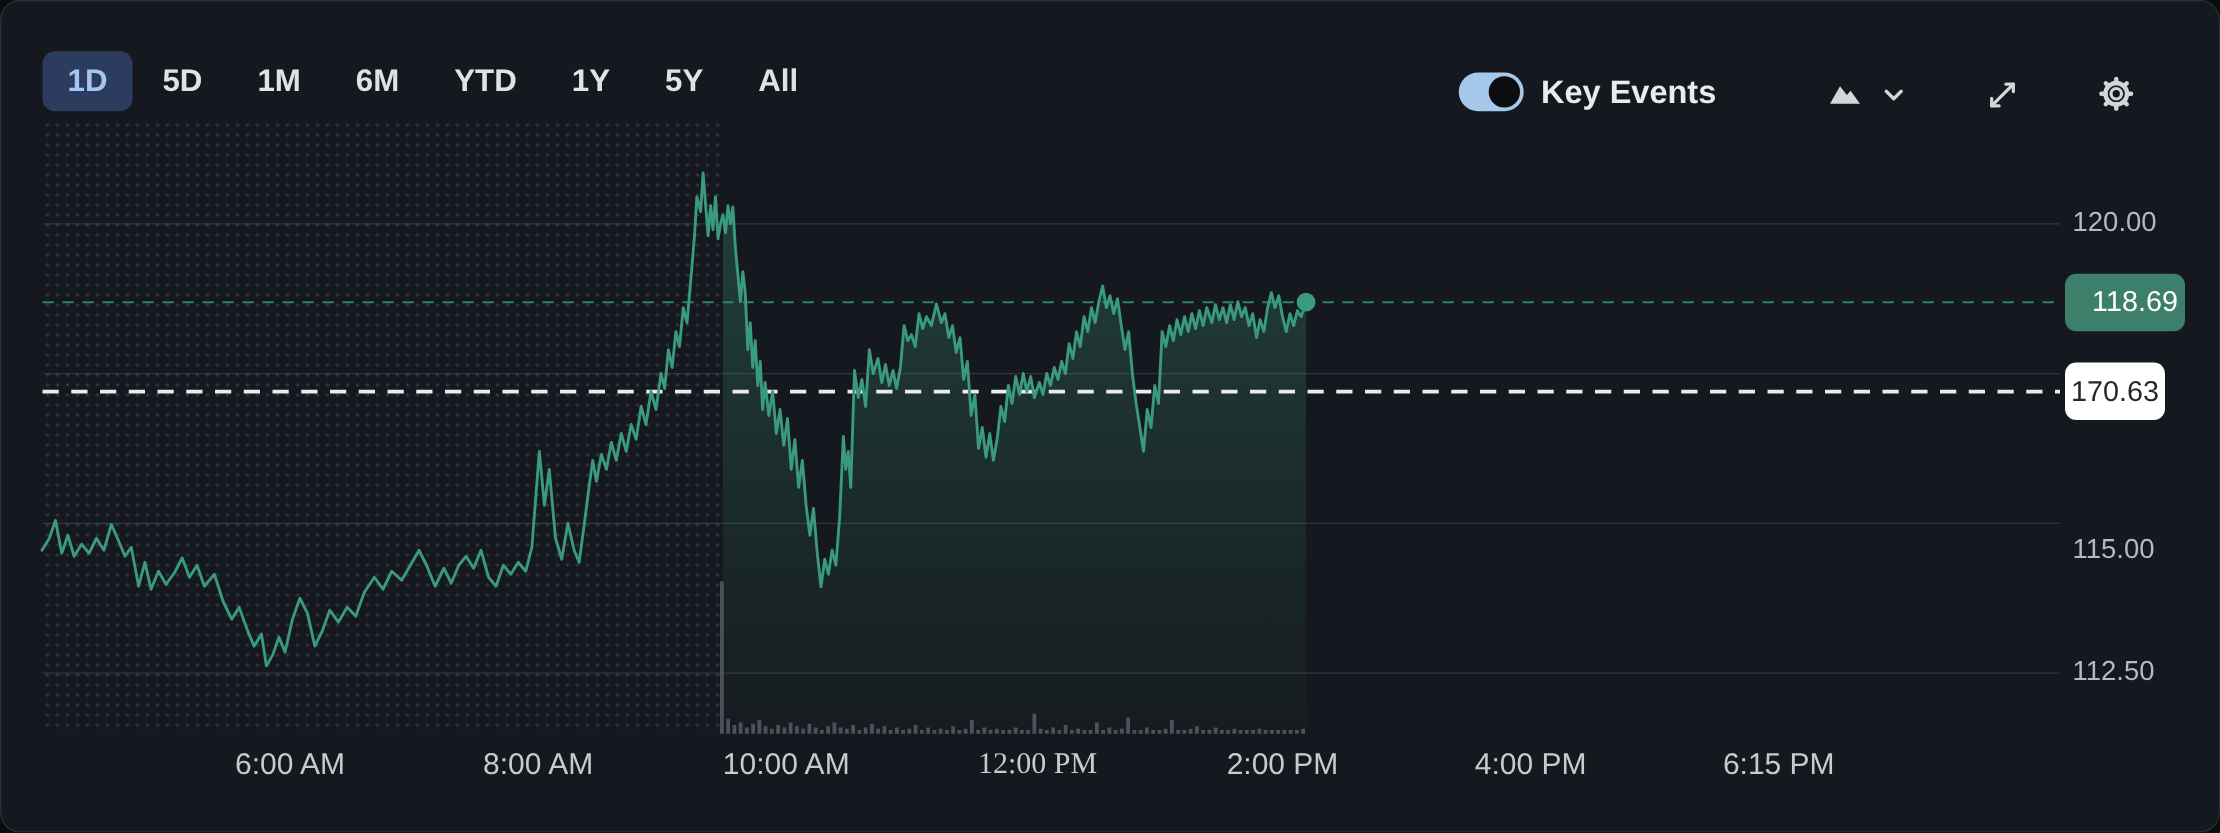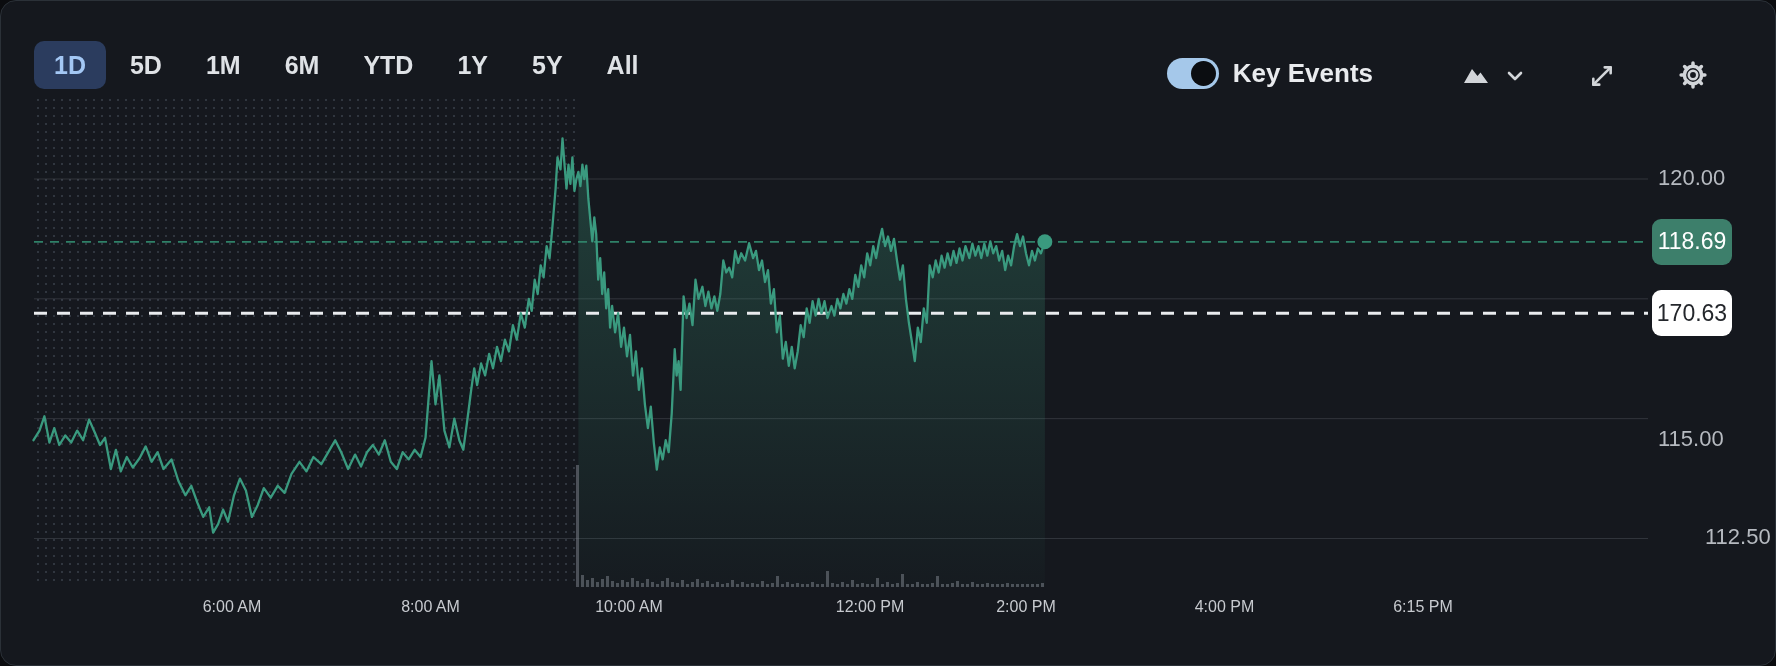--- a/index.html
+++ b/index.html
@@ -24,25 +24,25 @@
     background-image:radial-gradient(circle,#30363f 1.2px,transparent 1.35px);
     background-size:8px 8px;}
   svg.chart{position:absolute;left:0;top:0;z-index:2;}
   .grid{stroke:rgba(200,208,218,0.16);stroke-width:1;}
   .vol{fill:#7a8088;opacity:0.55;}
   .price-line{fill:none;stroke:#3a9a7f;stroke-width:2.3;stroke-linejoin:round;stroke-linecap:round;}
   .dash-current{stroke:#2f8168;stroke-width:1.7;stroke-dasharray:9 7;}
   .dash-prev{stroke:#e9ebee;stroke-width:3;stroke-dasharray:13 10;}
   .dot{fill:#3a9a7f;}
   
-  .xlab{position:absolute;top:597px;transform:translateX(-50%);font-size:16px;color:#c7cacf;white-space:nowrap;z-index:3;}
+  .xlab{position:absolute;top:597px;transform:translateX(-50%);font-size:24px;color:#c7cacf;white-space:nowrap;z-index:3;}
   .ylab{position:absolute;left:1657px;font-size:22px;color:#b6bac0;z-index:3;}
   .badge{position:absolute;left:1651px;width:80px;height:46px;border-radius:9px;display:flex;
     align-items:center;justify-content:center;font-size:23px;font-weight:500;z-index:4;}
-  .badge.green{background:#3d7f6b;color:#ffffff;}
+  .badge.green{background:#3d7f6b;color:#ffffff;padding-left:16px;}
   .badge.white{background:#ffffff;color:#24272c;}
   .ictint{stroke:#d2d5d9;}
 </style>
 </head>
 <body>
 
 <div class="widget">
 
   <div class="toolbar">
       <button class="tab active">1D</button>
@@ -202,29 +202,29 @@
       <line x1="33" x2="1647" y1="312.20399999999984" y2="312.20399999999984" class="dash-prev"></line>
       <line x1="33" x2="1647" y1="240.7883000000001" y2="240.7883000000001" class="dash-current"></line>
       <path d="M32.5 439.2L38.5 429.6L43.4 415.3L48.4 441.6L53.3 427.2L58.3 444.0L64.3 434.4L70.2 441.6L76.2 429.6L82.1 439.2L88.1 418.6L94.0 432.0L99.0 444.0L104.0 436.8L109.9 468.0L114.9 448.8L119.8 470.4L125.8 456.0L131.8 466.5L138.7 457.0L144.7 445.4L150.6 460.8L156.6 451.2L162.5 468.0L170.5 458.4L177.4 480.0L184.4 494.3L190.3 484.8L196.3 501.5L202.2 515.9L208.2 506.3L212.1 531.7L217.1 523.1L222.1 508.7L227.0 520.7L233.0 494.3L238.9 477.6L244.9 489.5L250.9 515.9L256.8 503.9L262.8 487.1L269.7 496.7L276.7 484.8L283.6 491.9L290.5 472.8L298.5 460.8L305.4 470.4L312.4 456.0L320.3 463.2L327.3 451.2L334.2 439.2L340.2 451.2L347.1 468.0L354.1 453.6L360.0 465.6L366.0 451.2L371.9 444.0L377.9 453.6L383.8 439.2L389.8 460.8L395.8 468.0L401.7 451.2L407.7 458.4L413.6 448.8L419.6 456.0L424.5 436.8L430.5 360.1L434.5 403.3L438.4 374.5L443.4 429.6L448.4 446.4L453.3 417.6L458.3 439.2L462.3 448.8L466.2 420.0L470.2 388.9L473.2 367.3L476.1 384.1L480.1 362.5L484.1 374.5L488.1 352.9L492.0 367.3L496.0 345.8L500.0 360.1L503.9 338.6L507.9 350.5L511.9 324.2L515.8 338.6L519.8 312.2L523.8 326.6L527.8 297.8L530.7 309.8L533.7 278.7L536.7 293.0L539.7 264.3L542.6 276.3L545.6 245.1L548.6 257.1L551.6 223.5L554.6 187.6L556.5 156.4L559.5 168.4L561.5 137.3L563.5 163.6L565.5 187.6L567.5 163.6L569.4 182.8L571.4 156.4L573.4 190.0L575.4 178.0L577.4 170.8L579.4 185.2L581.4 163.6L583.3 178.0L585.3 164.6L587.3 197.2L589.3 218.7L591.3 240.3L593.3 216.3L595.2 233.1L597.2 278.7L599.2 257.1L601.2 293.0L603.2 271.5L605.2 307.4L607.2 288.2L609.1 326.6L611.1 305.0L614.1 331.4L617.1 312.2L620.1 345.8L623.0 326.6L626.0 355.3L629.0 333.8L632.0 374.5L634.9 350.5L637.9 388.9L640.9 367.3L643.9 403.3L646.9 427.2L649.8 405.7L652.8 441.6L655.8 468.5L658.8 446.4L661.7 458.4L664.7 439.2L667.7 451.2L670.7 412.9L673.7 348.2L675.6 374.5L677.6 360.1L679.6 388.9L682.6 295.4L685.6 317.0L688.5 302.6L691.5 324.2L694.5 278.7L697.5 297.8L701.4 285.8L704.4 305.0L707.4 290.6L710.4 307.4L713.4 295.4L716.3 309.8L719.3 293.0L722.3 259.5L725.3 271.5L728.2 266.7L731.2 276.3L734.2 249.9L737.2 261.9L740.2 252.3L744.1 259.5L748.1 242.2L752.1 257.1L755.0 249.9L758.0 269.1L761.0 259.5L764.0 281.0L767.0 269.1L769.9 302.6L772.9 288.2L775.9 331.4L778.9 314.6L781.8 357.7L784.8 341.0L787.8 364.9L790.8 345.8L793.7 367.3L796.7 350.5L799.7 324.2L802.7 336.2L805.7 307.4L808.6 321.8L811.6 300.2L814.6 314.6L817.6 297.8L820.5 312.2L823.5 300.2L826.5 317.0L830.5 305.0L833.4 314.6L836.4 297.8L839.4 307.4L842.4 293.0L845.4 302.6L848.3 288.2L851.3 297.8L854.3 273.9L857.3 285.8L860.2 264.3L863.2 276.3L866.2 252.3L869.2 264.3L872.2 245.1L875.1 257.1L878.1 240.3L881.1 227.8L884.1 245.1L887.0 235.5L890.0 249.9L893.0 237.9L896.0 259.5L899.0 278.7L901.9 264.3L904.9 297.8L907.9 321.8L910.9 341.0L913.8 360.1L916.8 326.6L919.8 341.0L922.8 307.4L925.8 321.8L928.7 264.3L931.7 276.3L934.7 259.5L937.7 271.5L940.6 254.7L943.6 266.7L946.6 252.3L949.6 264.3L952.5 249.9L955.5 261.9L958.5 247.5L961.5 259.5L964.5 245.1L968.4 257.1L971.4 242.7L974.4 254.7L977.4 245.1L980.3 257.1L983.3 242.7L986.3 254.7L989.3 240.3L992.2 252.3L995.2 245.1L998.2 259.5L1001.2 249.9L1004.2 269.1L1007.1 254.7L1010.1 264.3L1013.1 245.1L1016.1 233.1L1019.0 245.1L1022.0 235.5L1025.0 252.3L1028.0 264.3L1031.0 249.9L1033.9 259.5L1036.9 247.5L1039.9 252.3L1043.9 240.8" class="price-line"></path>
       <circle cx="1043.8575" cy="240.7883000000001" r="7.5" class="dot"></circle>
     </svg>
 
   <div id="x-axis">
       <span class="xlab" style="left: 231px;">6:00 AM</span>
       <span class="xlab" style="left: 429.5px;">8:00 AM</span>
       <span class="xlab" style="left: 628px;">10:00 AM</span>
-      <span class="xlab" style="left: 869px;">12:00 PM</span>
+      <span class="xlab" style="left: 829px; font-family: Liberation Serif, serif;">12:00 PM</span>
       <span class="xlab" style="left: 1025px;">2:00 PM</span>
       <span class="xlab" style="left: 1223.5px;">4:00 PM</span>
       <span class="xlab" style="left: 1422px;">6:15 PM</span>
     </div>
   <div id="y-axis">
       <span class="ylab" style="top: 164px; text-align: right;">120.00</span>
       <span class="ylab" style="top: 403.65px; margin-top: 21px;">115.00</span>
-      <span class="ylab" style="top: 523.475px; margin-left: 47px;">112.50</span>
+      <span class="ylab" style="top: 523.475px;">112.50</span>
     </div>
 
   <div class="badge green" id="cur-badge" style="top: 217.788px;">
     <span>118.69</span>
   </div>
   <div class="badge white" id="prev-badge" style="top: 289.204px;">
     <span>170.63</span>
   </div>
 
 </div>

